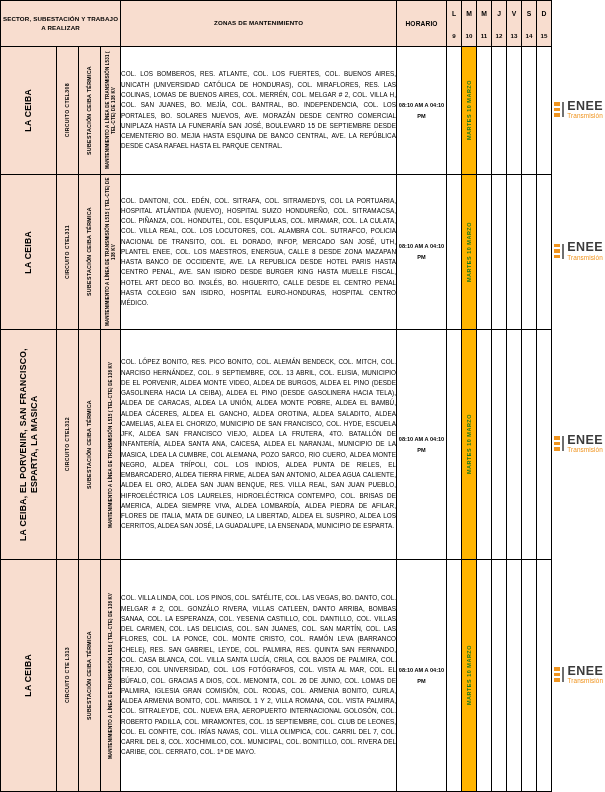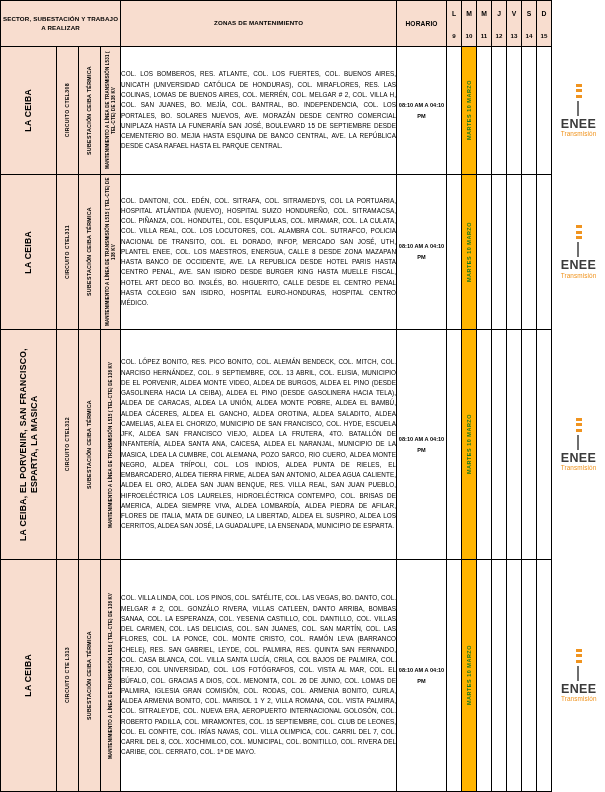--- a/index.html
+++ b/index.html
@@ -129,21 +129,20 @@
     background: #ffffff;
     border: none !important;
     text-align: center;
     vertical-align: middle;
   }
   .logo {
     display: inline-flex;
     align-items: center;
     justify-content: center;
     gap: 2px;
-    flex-direction: column;
   }
   .logo-mark {
     display: inline-block;
     width: 6px;
     height: 15px;
     position: relative;
   }
   .logo-mark i {
     position: absolute;
     left: 0;

